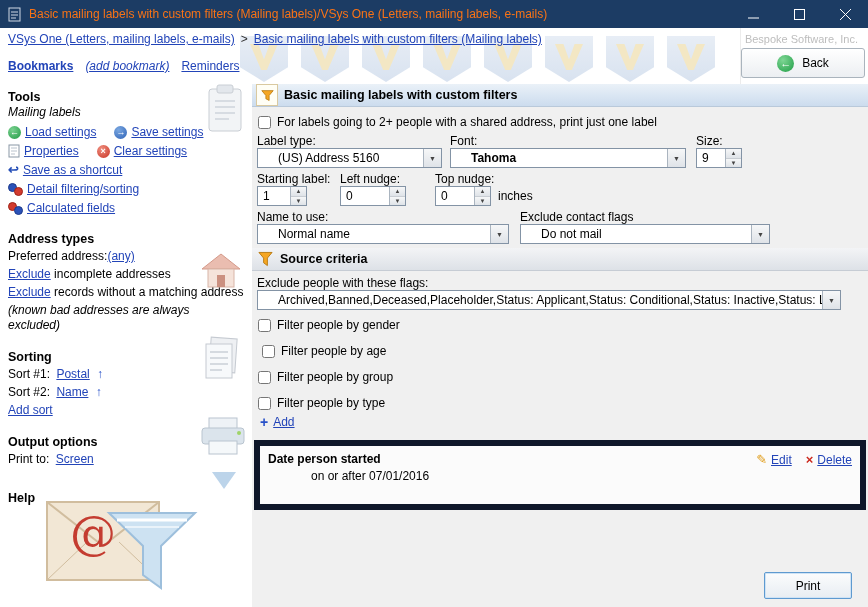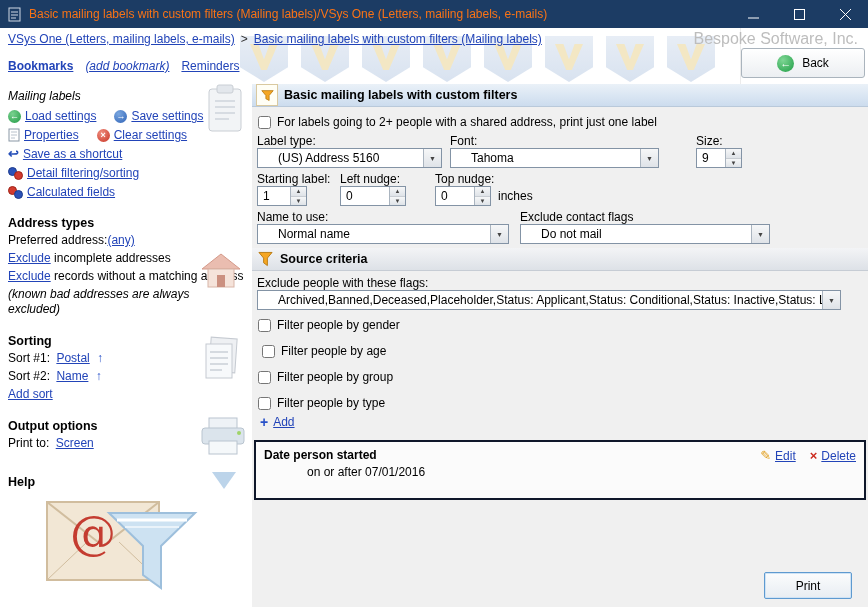--- a/index.html
+++ b/index.html
@@ -11,21 +11,21 @@
   .titlebar{position:absolute;top:0;left:0;width:868px;height:28px;background:#1c3c64;
     display:flex;align-items:center;padding-left:8px;box-sizing:border-box;color:#f97316;z-index:10;}
   .titlebar-text{font-size:12px;margin-left:8px;white-space:nowrap;}
   .win-btns{margin-left:auto;display:flex;height:28px;}
   .win-btn{width:46px;height:28px;display:flex;align-items:center;justify-content:center;}
   
   .breadcrumb{position:absolute;top:28px;left:0;width:868px;height:22px;display:flex;
     align-items:center;padding-left:8px;box-sizing:border-box;z-index:3;}
   .link{color:#2244b8;text-decoration:underline;cursor:pointer;}
   .crumb-sep{margin:0 6px;color:#333;}
-  .company{margin-left:auto;margin-right:10px;color:#bdbdbd;font-size:16px;}
+  .company{margin-left:auto;margin-right:10px;color:#bdbdbd;font-size:11px;}
   .right-divider{position:absolute;left:740px;top:28px;height:56px;border-left:1px solid #ececec;z-index:1;}
   
   .shields{position:absolute;top:36px;left:240px;display:flex;gap:13px;z-index:0;}
   .shield{width:48px;height:46px;clip-path:polygon(0 0,100% 0,100% 68%,50% 100%,0 68%);
     background:linear-gradient(180deg,#d4dfee,#b9cbe3);position:relative;opacity:.55;}
   .shield::after{content:"";position:absolute;left:10px;top:8px;width:28px;height:26px;
     clip-path:polygon(0 0,30% 0,50% 60%,70% 0,100% 0,60% 100%,40% 100%);background:#e9d494;}
   
   .bm-links{position:absolute;top:59px;left:8px;display:flex;gap:12px;z-index:3;}
   .bold{font-weight:bold;} .italic{font-style:italic;}
@@ -81,22 +81,22 @@
   .dd .btn{width:17px;background:linear-gradient(#f6f7f8,#dfe3e8);border-left:1px solid #aab4bf;
     display:flex;align-items:center;justify-content:center;font-size:7px;color:#444;}
   .spin{position:absolute;height:20px;background:#fff;border:1px solid #8393a5;box-sizing:border-box;display:flex;}
   .spin .sval{flex:1;display:flex;align-items:center;padding-left:5px;}
   .spin .sbtns{width:15px;display:flex;flex-direction:column;border-left:1px solid #aab4bf;}
   .spin .sbtns .sb{flex:1;font-size:6px;display:flex;align-items:center;justify-content:center;
     background:linear-gradient(#f6f7f8,#dfe3e8);color:#444;cursor:pointer;}
   .spin .sbtns .sb + .sb{border-top:1px solid #c8cdd3;}
   .addrow{position:absolute;top:330px;left:8px;display:flex;align-items:center;gap:5px;}
   .add-plus{color:#2750c8;font-weight:bold;font-size:14px;}
-  .crit-panel{position:absolute;top:356px;left:2px;right:2px;height:60px;background:#fbfbfb;
-    border:2px solid #0f172a;box-sizing:border-box;}
+  .crit-panel{position:absolute;top:356px;left:2px;right:2px;height:70px;background:#fbfbfb;
+    border:6px solid #0f172a;box-sizing:border-box;}
   .crit-title{position:absolute;left:8px;top:6px;font-weight:bold;}
   .crit-value{position:absolute;left:8px;top:23px;margin-left:43px;}
   .crit-actions{position:absolute;right:8px;top:6px;display:flex;align-items:center;gap:14px;}
   .act{display:flex;align-items:center;gap:4px;cursor:pointer;}
   .pencil{color:#e09c18;font-size:13px;}
   .redx{color:#cc2a1e;font-weight:bold;font-size:13px;line-height:10px;}
   .print-btn{position:absolute;right:16px;top:488px;width:86px;height:25px;
     background:linear-gradient(#fbfcfd,#e8edf2);border:1px solid #5e9ad0;border-radius:2px;
     box-shadow:0 0 0 1px #cfe3f5 inset;display:flex;align-items:center;justify-content:center;cursor:pointer;}
 </style>
@@ -154,20 +154,21 @@
   <span class="link bold">Bookmarks</span>
   <span class="link italic">(add bookmark)</span>
   <span class="link">Reminders</span>
 </div>
 <div class="back-btn">
   <span class="green-circle">←</span>
   <span>Back</span>
 </div>
 
 <div class="sidebar">
+  <div class="sec">Tools</div>
   <div class="italic" style="margin:1px 0 6px;">Mailing labels</div>
 
   <div class="srow">
     <span class="grp">
       <span class="circle-icon ci-green">←</span>
       <span class="link">Load settings</span>
     </span>
     <span class="grp grp2">
       <span class="circle-icon ci-blue">→</span>
       <span class="link">Save settings</span>
@@ -313,21 +314,21 @@
   </div>
 
   <span class="flabel" style="top:50px;left:5px;">Label type:</span>
   <span class="flabel" style="top:50px;left:198px;">Font:</span>
   <span class="flabel" style="top:50px;left:444px;">Size:</span>
 
   <div class="dd" style="top:64px;left:5px;width:185px;">
     <span class="val">(US) Address 5160</span>
     <span class="btn">▼</span>
   </div>
-  <div class="dd" style="top:64px;left:198px;width:209px;">
+  <div class="dd" style="top:64px;left:198px;width:236px;font-weight:bold;">
     <span class="val">Tahoma</span>
     <span class="btn">▼</span>
   </div>
   <div class="spin" style="top:64px;left:444px;width:46px;">
     <span class="sval">9</span>
     <span class="sbtns">
         <span class="sb">▲</span>
         <span class="sb">▼</span>
       </span>
   </div>

